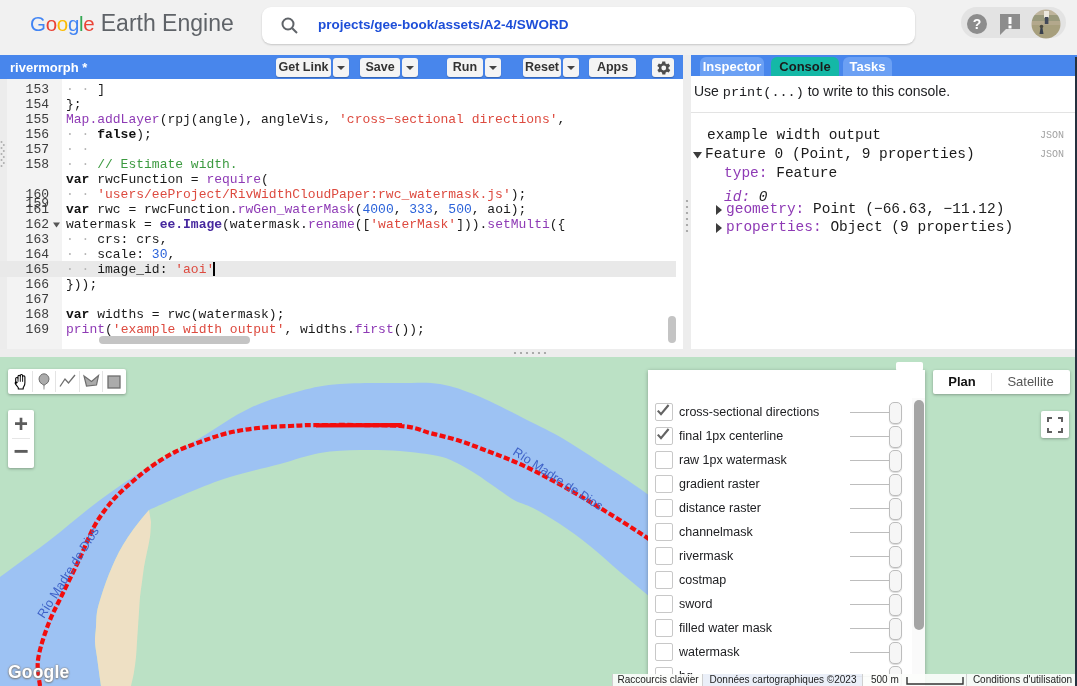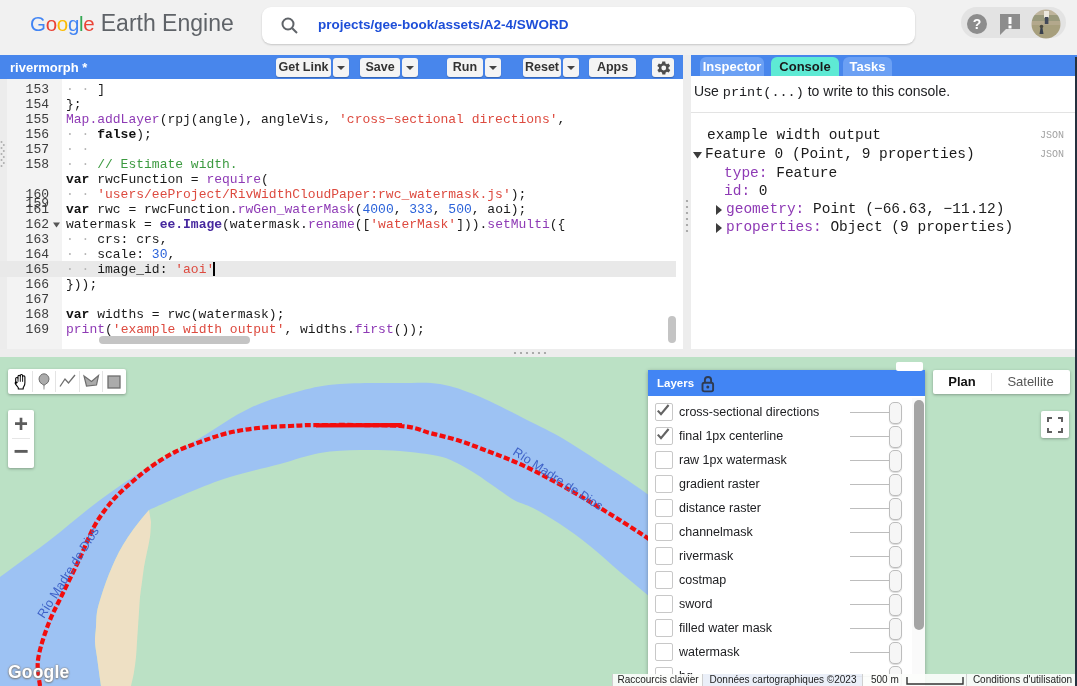--- a/index.html
+++ b/index.html
@@ -37,21 +37,21 @@
   .ind{color:#b5b5b5;}
   #activeline{left:0;top:261px;width:676px;height:16px;background:#e9e9e9;}
   #cursor{left:213px;top:262px;width:1.5px;height:14px;background:#000;}
   
   #vsplit{left:683px;top:55px;width:8px;height:300px;background:#ededed;}
   #hsplit{left:0;top:349px;width:1077px;height:8px;background:#ededed;}
   
   #cbar{left:691px;top:55px;width:386px;height:21px;background:#4886ec;}
   .tab{position:absolute;top:57px;height:19px;border-radius:6px 6px 0 0;text-align:center;
        font-size:13px;font-weight:bold;color:#fff;background:#6ba0f4;line-height:20px;}
-  #tabconsole{background:#5eead4;color:#1b1b1b;}
+  #tabconsole{background:#14b8a6;color:#1b1b1b;}
   #cbody{left:691px;top:76px;width:384px;height:273px;background:#fff;}
   .cmono{position:absolute;font-family:"Liberation Mono",monospace;font-size:14.5px;
          color:#1b1b1b;white-space:pre;}
   .json{position:absolute;font-family:"Liberation Mono",monospace;font-size:10px;color:#a2a2a2;}
   
   #map{left:0;top:357px;width:1077px;height:329px;background:#bbe1c5;overflow:hidden;}
   
   #lpanel{left:648px;top:13px;width:277px;height:316px;background:#fff;
           box-shadow:0 1px 4px rgba(0,0,0,0.3);}
   #lhead{position:absolute;left:0;top:0;width:277px;height:26px;background:#4285f4;}
@@ -231,21 +231,21 @@
 <div class="abs" style="left:691px;top:112px;width:384px;height:1px;background:#e3e3e3;"></div>
 <div id="consolelines">
     <div class="cmono" style="left:707px;top:127px;">example width output</div>
     <div class="json" style="left:1040px;top:130px;">JSON</div>
     <div class="cmono" style="left:705px;top:146px;">Feature 0 (Point, 9 properties)</div>
     <div class="json" style="left:1040px;top:149px;">JSON</div>
     <svg class="abs" style="left:693px;top:151px" width="9" height="8">
       <path d="M0 1 L9 1 L4.5 7.5 Z" fill="#3c3c3c"></path>
     </svg>
     <div class="cmono" style="left:724px;top:165px;"><span style="color:#8e3ab5">type:</span> Feature</div>
-    <div class="cmono" style="left:724px;top:183px;"><span style="color:#8e3ab5">id:</span> 0</div>
+    <div class="cmono" style="left:724px;top:189px;font-style:italic;"><span style="color:#8e3ab5">id:</span> 0</div>
     <svg class="abs" style="left:715px;top:205px" width="7" height="10">
       <path d="M1 0 L7 5 L1 10 Z" fill="#3c3c3c"></path>
     </svg>
     <div class="cmono" style="left:726px;top:201px;"><span style="color:#8e3ab5">geometry:</span> Point (−66.63, −11.12)</div>
     <svg class="abs" style="left:715px;top:223px" width="7" height="10">
       <path d="M1 0 L7 5 L1 10 Z" fill="#3c3c3c"></path>
     </svg>
     <div class="cmono" style="left:726px;top:219px;"><span style="color:#8e3ab5">properties:</span> Object (9 properties)</div>
   </div>
 
@@ -281,28 +281,20 @@
   <svg class="abs" style="left:107px;top:17.5px" width="14" height="14" viewBox="0 0 14 14">
     <rect x="1" y="1" width="12" height="12" fill="#ababab" stroke="#6e6e6e" stroke-width="1.3"></rect>
   </svg>
 
   <div class="wbox" style="left:8px;top:53px;width:26px;height:58px;"></div>
   <div class="abs" style="left:8px;top:53px;width:26px;height:29px;color:#5c5c5c;font-size:24px;font-weight:bold;text-align:center;line-height:27px;">+</div>
   <div class="abs" style="left:12px;top:81px;width:18px;height:1px;background:#e6e6e6;"></div>
   <div class="abs" style="left:8px;top:82px;width:26px;height:29px;color:#5c5c5c;font-size:26px;font-weight:bold;text-align:center;line-height:25px;">−</div>
 
   <div class="abs" id="lpanel">
-    <div id="lhead">
-        <span style="position:absolute;left:9px;top:7px;color:#fff;font-weight:bold;font-size:11.5px;">Layers</span>
-      <svg style="position:absolute;left:51px;top:4.5px" width="18" height="18" viewBox="0 0 18 18">
-          <rect x="3.5" y="7.8" width="10.6" height="8.6" rx="1.8" fill="none" stroke="#2e3b52" stroke-width="1.9"></rect>
-          <path d="M5.9 7.8 V5.1 a3.1 3.1 0 0 1 6.2 0 V6.9" fill="none" stroke="#2e3b52" stroke-width="1.9"></path>
-          <circle cx="8.8" cy="12.1" r="1.5" fill="#2e3b52"></circle>
-        </svg>
-    </div>
     <div id="lrows">
         <div class="lrow" style="top:30px;">
           <div class="cb"></div>
           <svg class="ck" width="20" height="20" viewBox="0 0 20 20" style="overflow:visible">
             <path d="M3.5 9.5 L7.5 14 L17 2.5" fill="none" stroke="#636363" stroke-width="2.7"></path>
           </svg>
           <div class="llab">cross-sectional directions</div>
           <div class="sline"></div>
           <div class="sthumb"></div>
         </div>

